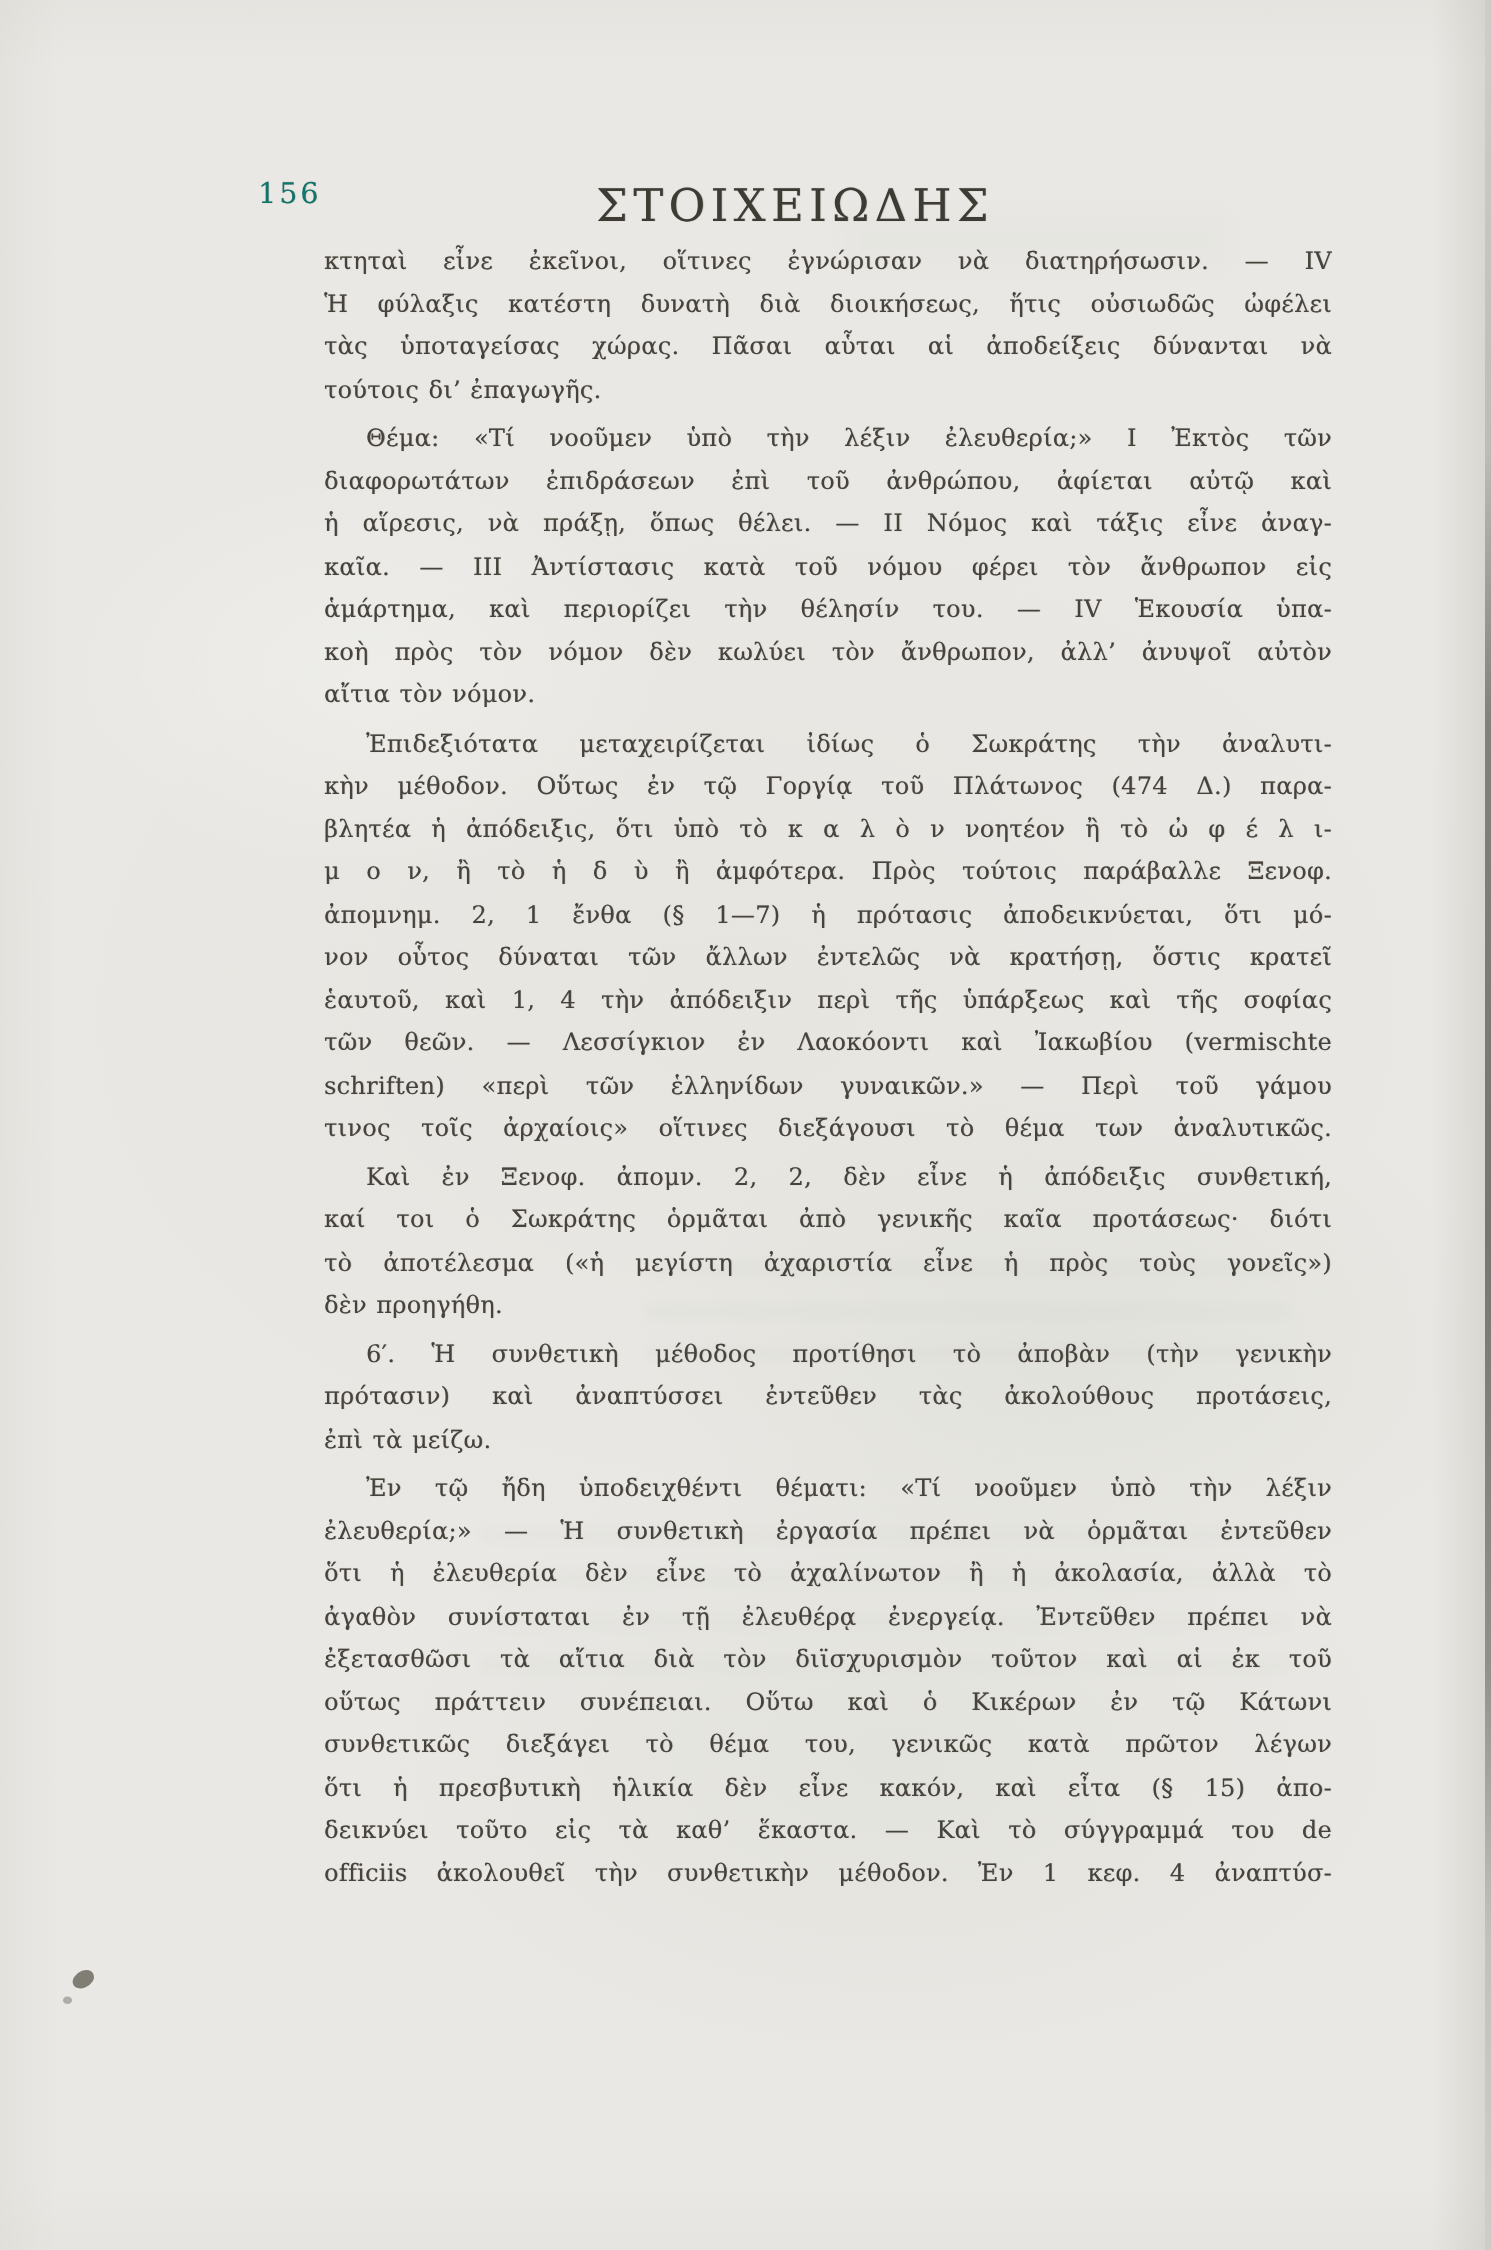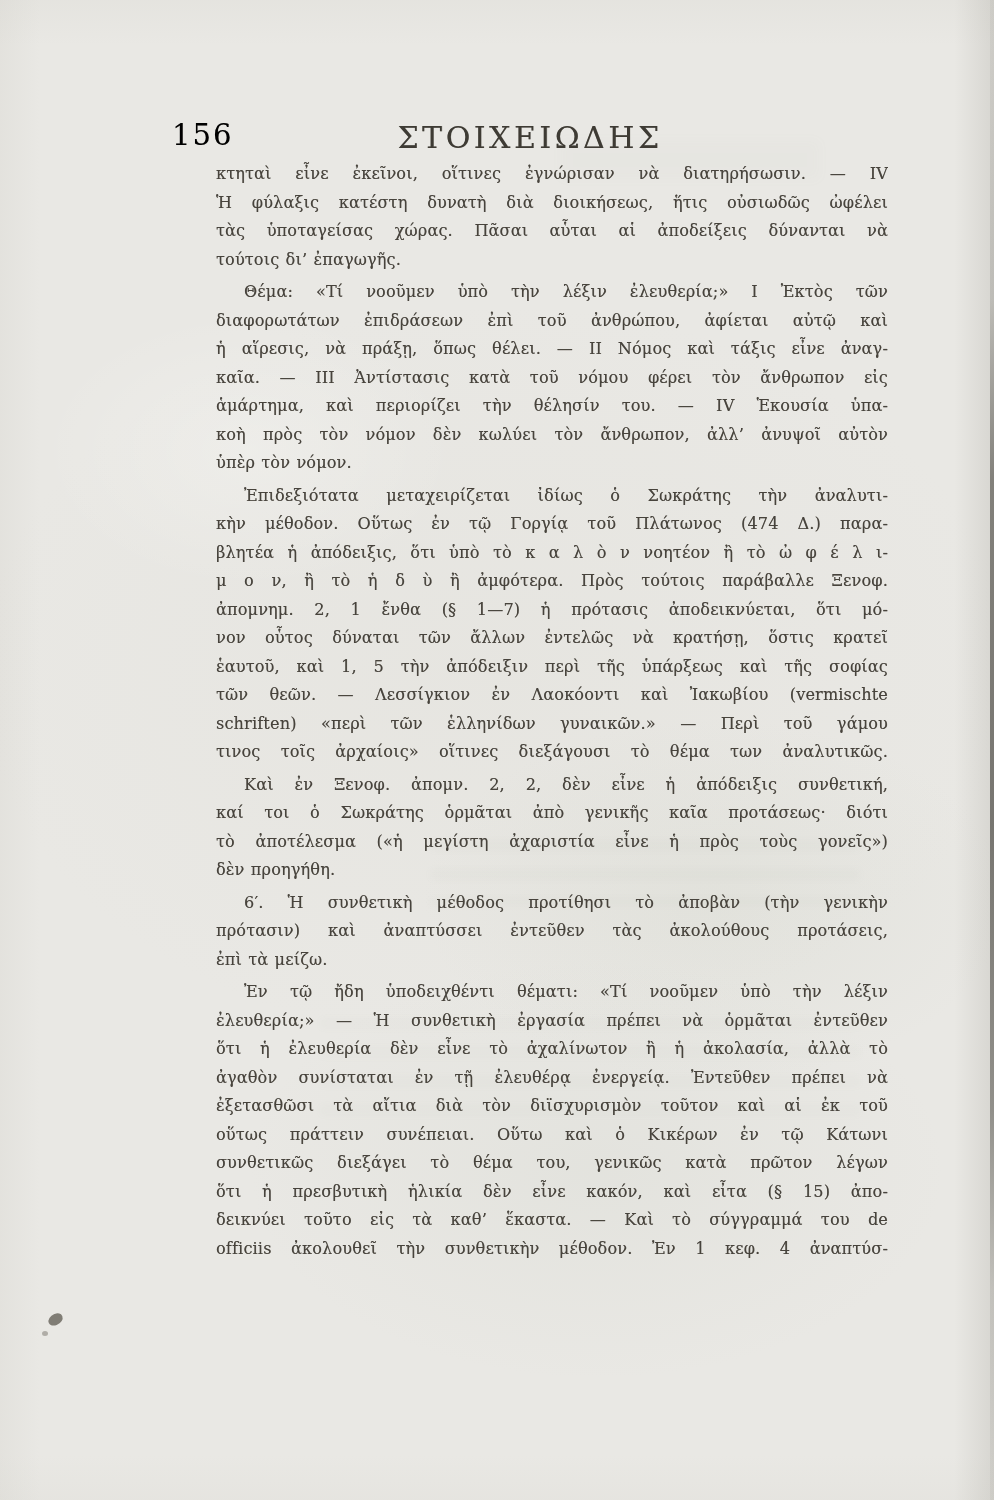--- a/index.html
+++ b/index.html
@@ -11,21 +11,21 @@
       radial-gradient(ellipse 420px 260px at 72% 60%, rgba(190,196,180,0.16), rgba(0,0,0,0) 70%),
       radial-gradient(ellipse 500px 300px at 60% 78%, rgba(186,192,178,0.13), rgba(0,0,0,0) 70%),
       radial-gradient(ellipse 300px 200px at 25% 30%, rgba(255,255,252,0.25), rgba(0,0,0,0) 70%),
       radial-gradient(ellipse 700px 500px at 50% 45%, rgba(210,208,198,0.12), rgba(0,0,0,0) 75%),
       linear-gradient(to right, rgba(200,198,190,0.18) 0%, rgba(0,0,0,0) 4%, rgba(0,0,0,0) 96%, rgba(160,158,150,0.25) 100%),
       linear-gradient(to bottom, rgba(205,203,195,0.15) 0%, rgba(0,0,0,0) 3%, rgba(0,0,0,0) 97%, rgba(205,203,195,0.12) 100%);
     color:#46423b;
   }
   .header-row{position:absolute;left:172px;top:116px;width:716px;height:36px;}
   .page-number{
-    position:absolute;left:0;top:2px;font-size:29px;letter-spacing:2px;color:#000000;
+    position:absolute;left:0;top:2px;font-size:19px;letter-spacing:2px;color:#0f766e;
     text-shadow:0.3px 0.3px 0.6px rgba(62,59,52,0.45);
   }
   .header-title{
     position:absolute;left:0;right:0;top:4px;text-align:center;
     font-size:30px;letter-spacing:3.5px;color:#3e3b34;
     text-shadow:0.3px 0.3px 0.6px rgba(62,59,52,0.45);
   }
   #text-column{position:absolute;left:172px;top:160px;width:716px;}
   .paragraph{margin-top:4px;}
   .paragraph:first-child{margin-top:0;}
@@ -88,30 +88,30 @@
       <div class="line">τὰς ὑποταγείσας χώρας. Πᾶσαι αὗται αἱ ἀποδείξεις δύνανται νὰ</div>
       <div class="line last">τούτοις δι’ ἐπαγωγῆς.</div>
     </div>
     <div class="paragraph">
       <div class="line indent">Θέμα: «Τί νοοῦμεν ὑπὸ τὴν λέξιν ἐλευθερία;» I Ἐκτὸς τῶν</div>
       <div class="line">διαφορωτάτων ἐπιδράσεων ἐπὶ τοῦ ἀνθρώπου, ἀφίεται αὐτῷ καὶ</div>
       <div class="line">ἡ αἵρεσις, νὰ πράξῃ, ὅπως θέλει. — II Νόμος καὶ τάξις εἶνε ἀναγ-</div>
       <div class="line">καῖα. — III Ἀντίστασις κατὰ τοῦ νόμου φέρει τὸν ἄνθρωπον εἰς</div>
       <div class="line">ἁμάρτημα, καὶ περιορίζει τὴν θέλησίν του. — IV Ἑκουσία ὑπα-</div>
       <div class="line">κοὴ πρὸς τὸν νόμον δὲν κωλύει τὸν ἄνθρωπον, ἀλλ’ ἀνυψοῖ αὐτὸν</div>
-      <div class="line last">ὑπὲρ τὸν νόμον.</div>
+      <div class="line last">αἴτια τὸν νόμον.</div>
     </div>
     <div class="paragraph">
       <div class="line indent">Ἐπιδεξιότατα μεταχειρίζεται ἰδίως ὁ Σωκράτης τὴν ἀναλυτι-</div>
       <div class="line">κὴν μέθοδον. Οὕτως ἐν τῷ Γοργίᾳ τοῦ Πλάτωνος (474 Δ.) παρα-</div>
       <div class="line">βλητέα ἡ ἀπόδειξις, ὅτι ὑπὸ τὸ κ α λ ὸ ν νοητέον ἢ τὸ ὠ φ έ λ ι-</div>
       <div class="line">μ ο ν, ἢ τὸ ἡ δ ὺ ἢ ἀμφότερα. Πρὸς τούτοις παράβαλλε Ξενοφ.</div>
       <div class="line">ἀπομνημ. 2, 1 ἔνθα (§ 1—7) ἡ πρότασις ἀποδεικνύεται, ὅτι μό-</div>
       <div class="line">νον οὗτος δύναται τῶν ἄλλων ἐντελῶς νὰ κρατήσῃ, ὅστις κρατεῖ</div>
-      <div class="line">ἑαυτοῦ, καὶ 1, 5 τὴν ἀπόδειξιν περὶ τῆς ὑπάρξεως καὶ τῆς σοφίας</div>
+      <div class="line">ἑαυτοῦ, καὶ 1, 4 τὴν ἀπόδειξιν περὶ τῆς ὑπάρξεως καὶ τῆς σοφίας</div>
       <div class="line">τῶν θεῶν. — Λεσσίγκιον ἐν Λαοκόοντι καὶ Ἰακωβίου (vermischte</div>
       <div class="line">schriften) «περὶ τῶν ἑλληνίδων γυναικῶν.» — Περὶ τοῦ γάμου</div>
       <div class="line">τινος τοῖς ἀρχαίοις» οἵτινες διεξάγουσι τὸ θέμα των ἀναλυτικῶς.</div>
     </div>
     <div class="paragraph">
       <div class="line indent">Καὶ ἐν Ξενοφ. ἀπομν. 2, 2, δὲν εἶνε ἡ ἀπόδειξις συνθετική,</div>
       <div class="line">καί τοι ὁ Σωκράτης ὁρμᾶται ἀπὸ γενικῆς καῖα προτάσεως· διότι</div>
       <div class="line">τὸ ἀποτέλεσμα («ἡ μεγίστη ἀχαριστία εἶνε ἡ πρὸς τοὺς γονεῖς»)</div>
       <div class="line last">δὲν προηγήθη.</div>
     </div>

